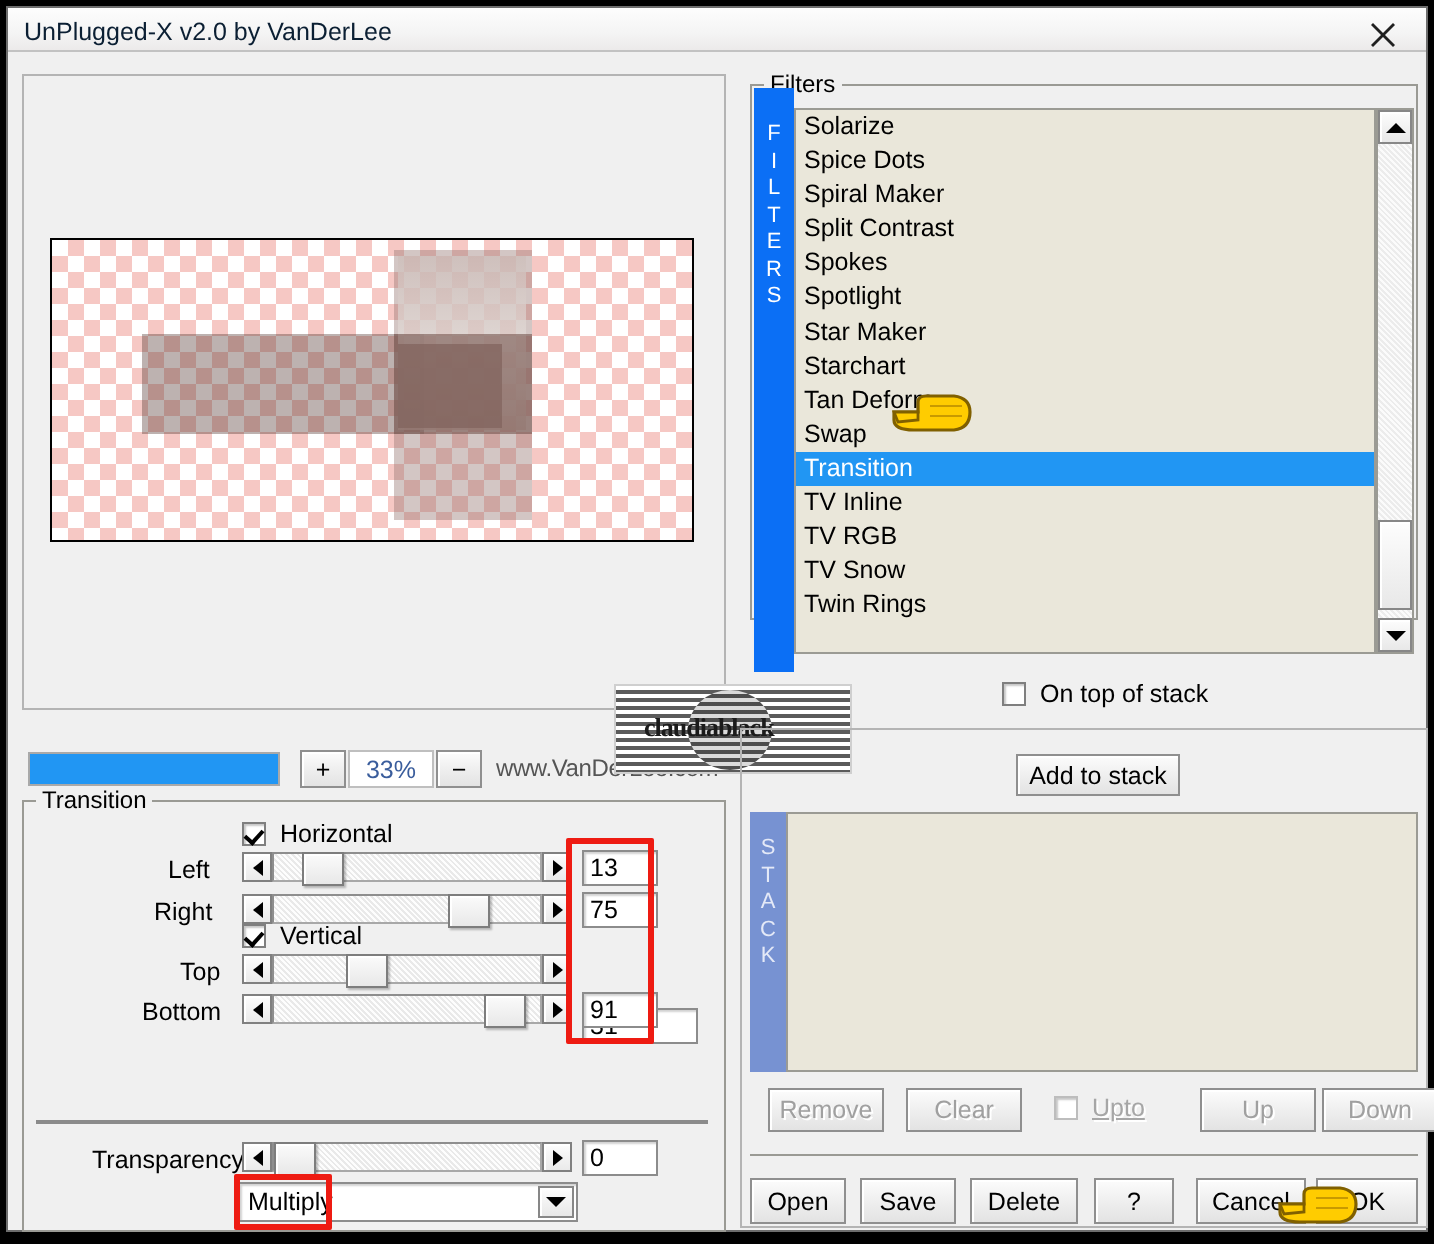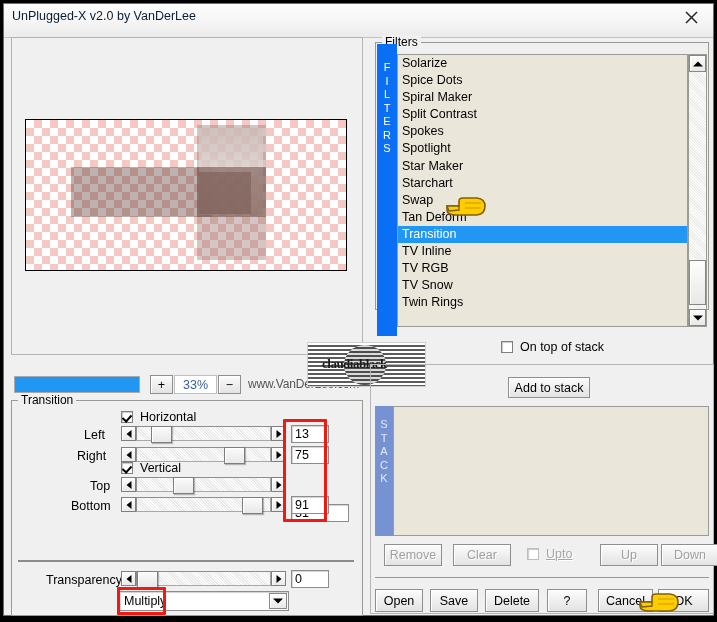--- a/index.html
+++ b/index.html
@@ -28,21 +28,21 @@
     width: 711px; height: 613px;
     background: #f0f0f0;
     border: 1px solid #6d6d6d;
     box-sizing: border-box;
   }
 
   
   #titlebar {
     position: absolute;
     left: 0; top: 0;
-    width: 100%; height: 34px;
+    width: 100%; height: 22px;
     background: linear-gradient(to bottom,#fdfdfd 0%, #f4f4f4 60%, #eceaea 100%);
     border-bottom: 1px solid #c2c2c2;
     box-sizing: border-box;
   }
   #win-title {
     position: absolute;
     left: 8px; top: 5px;
     font-size: 12.5px;
     color: #0b1f33;
     white-space: nowrap;
@@ -483,22 +483,22 @@
 
       <div id="filters-list">
           <div class="flt-item">Solarize</div>
           <div class="flt-item">Spice Dots</div>
           <div class="flt-item">Spiral Maker</div>
           <div class="flt-item">Split Contrast</div>
           <div class="flt-item">Spokes</div>
           <div class="flt-item">Spotlight</div>
           <div class="flt-item">Star Maker</div>
           <div class="flt-item">Starchart</div>
+          <div class="flt-item">Tan Deform</div>
           <div class="flt-item">Swap</div>
-          <div class="flt-item">Tan Deform</div>
           <div class="flt-item sel">Transition</div>
           <div class="flt-item">TV Inline</div>
           <div class="flt-item">TV RGB</div>
           <div class="flt-item">TV Snow</div>
           <div class="flt-item">Twin Rings</div>
         </div>
 
       <div id="filters-scrollbar">
         <div class="sb-btn sb-up">
             <span class="tri-u"></span>

